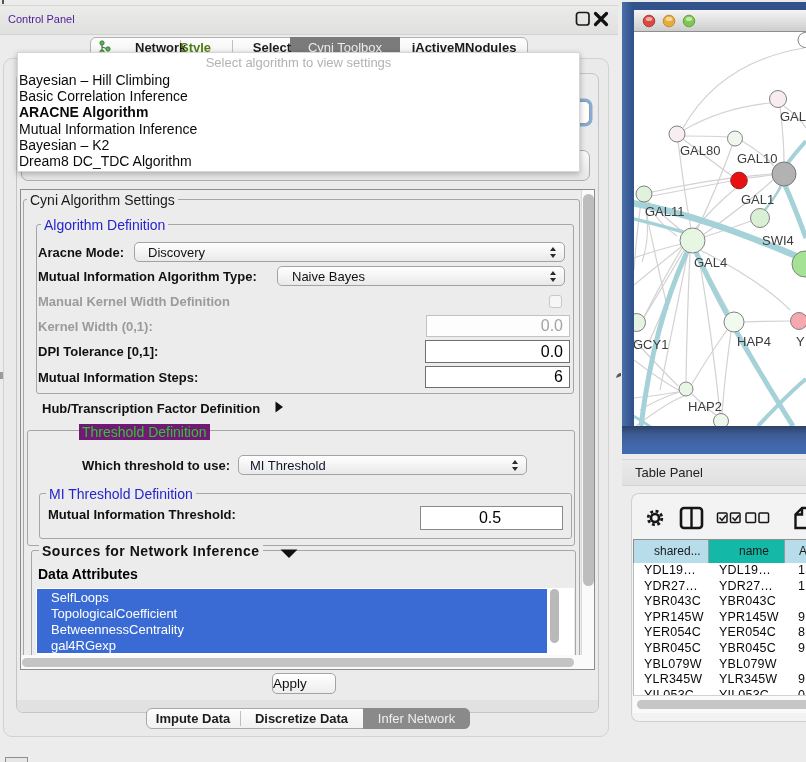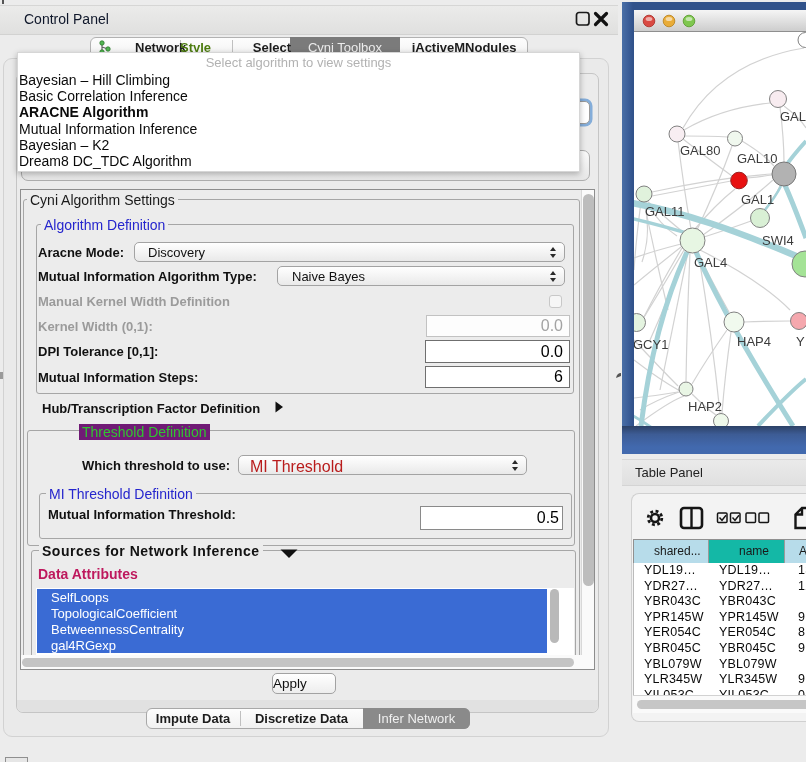--- a/index.html
+++ b/index.html
@@ -10,21 +10,21 @@
 .combo{background:linear-gradient(#ffffff,#e9e9e9);border:1px solid #a3a3a3;border-radius:5px;box-sizing:border-box;}
 .combo:after{content:"";position:absolute;right:8px;top:3.5px;width:0;height:0;border-left:3px solid transparent;border-right:3px solid transparent;border-bottom:4.5px solid #2a2a2a;}
 .combo:before{content:"";position:absolute;right:8px;bottom:3.5px;width:0;height:0;border-left:3px solid transparent;border-right:3px solid transparent;border-top:4.5px solid #2a2a2a;}
 </style>
 </head>
 <body>
 
 <div class="abs" style="left:2px;top:0;width:2px;height:4px;background:#555;"></div>
 
 <div class="abs" style="left:0;top:5px;width:618px;height:28px;background:linear-gradient(#ebebea,#e0e0df);border-top:1px solid #d6d6d5;border-bottom:1px solid #d2d2d1;"></div>
-<div class="abs" style="left:8px;top:5px;width:200px;height:28px;line-height:28px;font-size:14px;color:#0f172a;margin-left:16px;">Control Panel</div>
+<div class="abs" style="left:8px;top:5px;width:200px;height:28px;line-height:28px;font-size:11px;color:#4c1d95;">Control Panel</div>
 <svg class="abs" style="left:572px;top:10px;" width="40" height="18" viewBox="0 0 40 18">
   <rect x="4.5" y="2.5" width="12.5" height="12.5" rx="2.5" fill="none" stroke="#1a1a1a" stroke-width="1.7"></rect>
   <path d="M23.5 3.5 L34.5 14.5 M34.5 3.5 L23.5 14.5" stroke="#111" stroke-width="3.2" stroke-linecap="round"></path>
 </svg>
 
 <div class="abs" style="left:3px;top:58px;width:606px;height:679px;background:#eaeaea;border:1px solid #d2d2d2;border-radius:9px;box-sizing:border-box;"></div>
 
 <div class="abs" style="left:16px;top:73px;width:583px;height:640px;background:#ebebeb;border:1px solid #c5c5c5;border-radius:7px;box-sizing:border-box;"></div>
 <div class="abs" style="left:17px;top:700px;width:581px;height:12px;background:#e1e1e1;border-radius:0 0 7px 7px;"></div>
 
@@ -79,33 +79,33 @@
 
   <div class="abs b13" style="left:21px;top:211px;">Hub/Transcription Factor Definition</div>
   <svg class="abs" style="left:252px;top:210px;" width="12" height="14" viewBox="0 0 12 14">
       <path d="M2.5 1.5 L10 7 L2.5 12.5 Z" fill="#111"></path>
     </svg>
 
   <div class="abs" style="left:6px;top:240px;width:546px;height:114px;border:1px solid #a6a6a6;border-radius:3px;"></div>
   <div class="abs" style="left:18px;top:234px;background:#701a75;padding:0 3px;font-size:14px;color:#31c431;margin-left:40px;">Threshold Definition</div>
   <div class="abs b13" style="left:61px;top:268px;">Which threshold to use:</div>
   <div class="abs combo" style="left:217px;top:265px;width:289px;height:20px;"></div>
-  <div class="abs" style="left:229px;top:268px;font-size:16px;color:#b91c1c;">MI Threshold</div>
+  <div class="abs" style="left:229px;top:268px;font-size:13px;color:#0f172a;">MI Threshold</div>
 
   <div class="abs" style="left:18px;top:303px;width:531px;height:44px;border:1px solid #a6a6a6;border-radius:3px;"></div>
   <div class="abs" style="left:25px;top:296px;background:#ececec;padding:0 3px;font-size:14px;color:#2525cd;">MI Threshold Definition</div>
   <div class="abs b13" style="left:27px;top:317px;">Mutual Information Threshold:</div>
-  <div class="abs" style="left:399px;top:316px;width:143px;height:24px;background:#fff;border:1px solid #8a8a8a;box-sizing:border-box;font-size:16px;color:#000;text-align:right;line-height:22px;padding-right:3px;">0.5</div>
+  <div class="abs" style="left:399px;top:316px;width:143px;height:24px;background:#fff;border:1px solid #8a8a8a;box-sizing:border-box;font-size:16px;color:#000;text-align:center;line-height:22px;padding-right:3px;">0.5</div>
 
   <div class="abs" style="left:10px;top:360px;width:543px;height:130px;border:1px solid #a6a6a6;border-radius:3px;"></div>
   <div class="abs" style="left:18px;top:353px;background:#ececec;padding:0 3px;font-size:14px;font-weight:bold;letter-spacing:0.5px;color:#111;">Sources for Network Inference</div>
   <svg class="abs" style="left:257px;top:358px;" width="20" height="11" viewBox="0 0 18 11">
       <path d="M1.5 1.5 L18.5 1.5 L10 10 Z" fill="#111"></path>
     </svg>
-  <div class="abs" style="left:17px;top:376px;font-size:14px;font-weight:bold;color:#be185d;">Data Attributes</div>
+  <div class="abs" style="left:17px;top:376px;font-size:14px;font-weight:bold;color:#000000;">Data Attributes</div>
 
   <div class="abs" style="left:15px;top:398px;width:538px;height:67px;background:#fff;"></div>
   <div class="abs" style="left:16px;top:399px;width:510px;height:64px;background:#3a6bd4;"></div>
   <div class="abs" style="left:30px;top:400px;font-size:13px;color:#fff;line-height:16px;">SelfLoops<br>TopologicalCoefficient<br>BetweennessCentrality<br>gal4RGexp</div>
   <div class="abs" style="left:529px;top:399px;width:9px;height:54px;background:#b9b9b9;border-radius:5px;"></div>
 
   <div class="abs" style="left:0;top:465px;width:574px;height:15px;background:#fafafa;"></div>
   <div class="abs" style="left:1px;top:468px;width:552px;height:9px;background:#c4c4c4;border-radius:5px;"></div>
 
   <div class="abs" style="left:560px;top:0;width:14px;height:465px;background:#fafafa;border-left:1px solid #d8d8d8;"></div>

